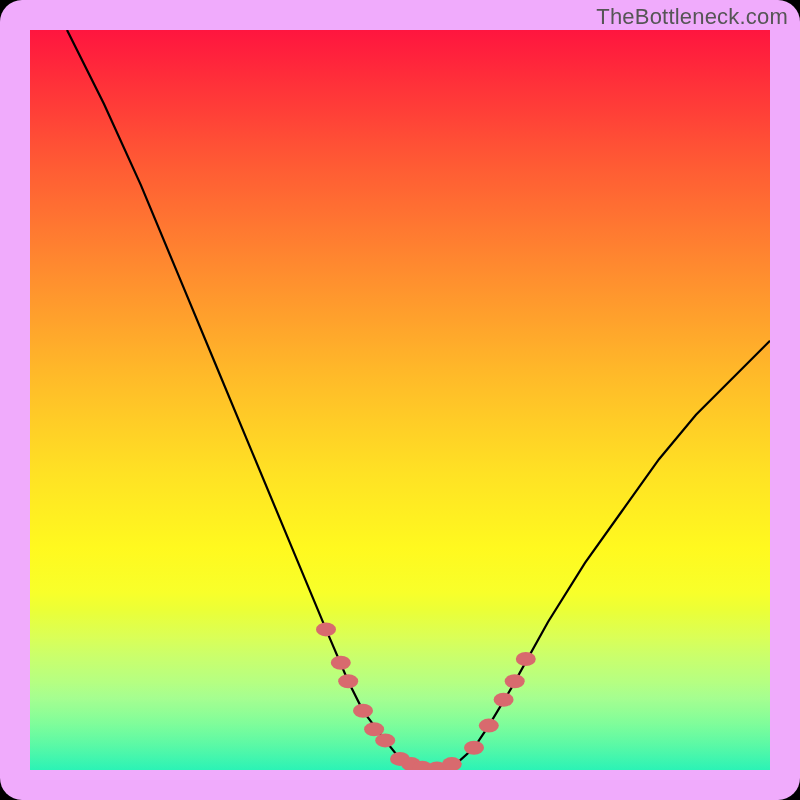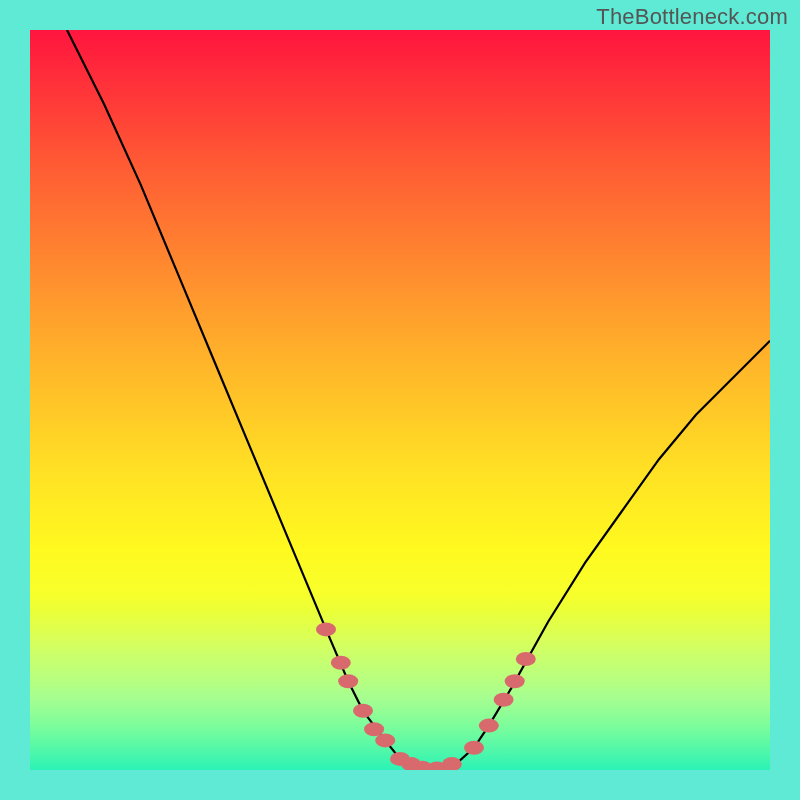--- a/index.html
+++ b/index.html
@@ -10,21 +10,22 @@
     overflow: hidden;
     background: #000;
     font-family: Arial, Helvetica, sans-serif;
   }
   .frame {
     position: absolute;
     top: 0;
     left: 0;
     width: 800px;
     height: 800px;
-    background: #5eead4;
+    background: #f0abfc;
+    border-radius: 22px;
   }
   .plot {
     position: absolute;
     top: 30px;
     left: 30px;
     width: 740px;
     height: 740px;
     background: linear-gradient(to bottom,
       #ff153f 0%,
       #ff2c3a 6%,

